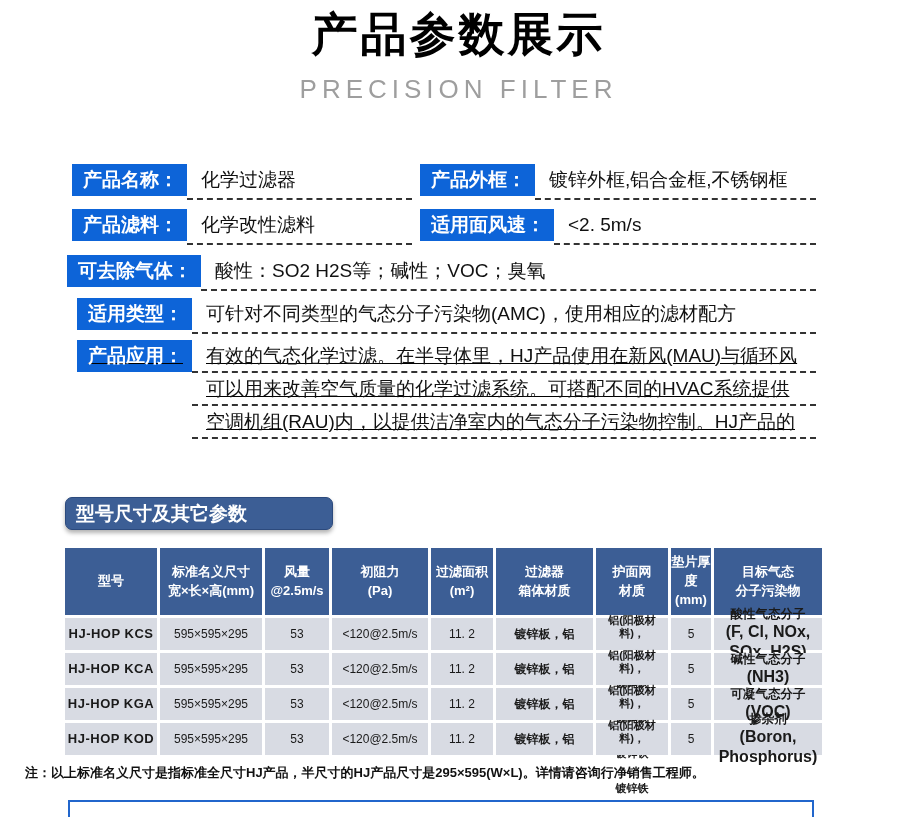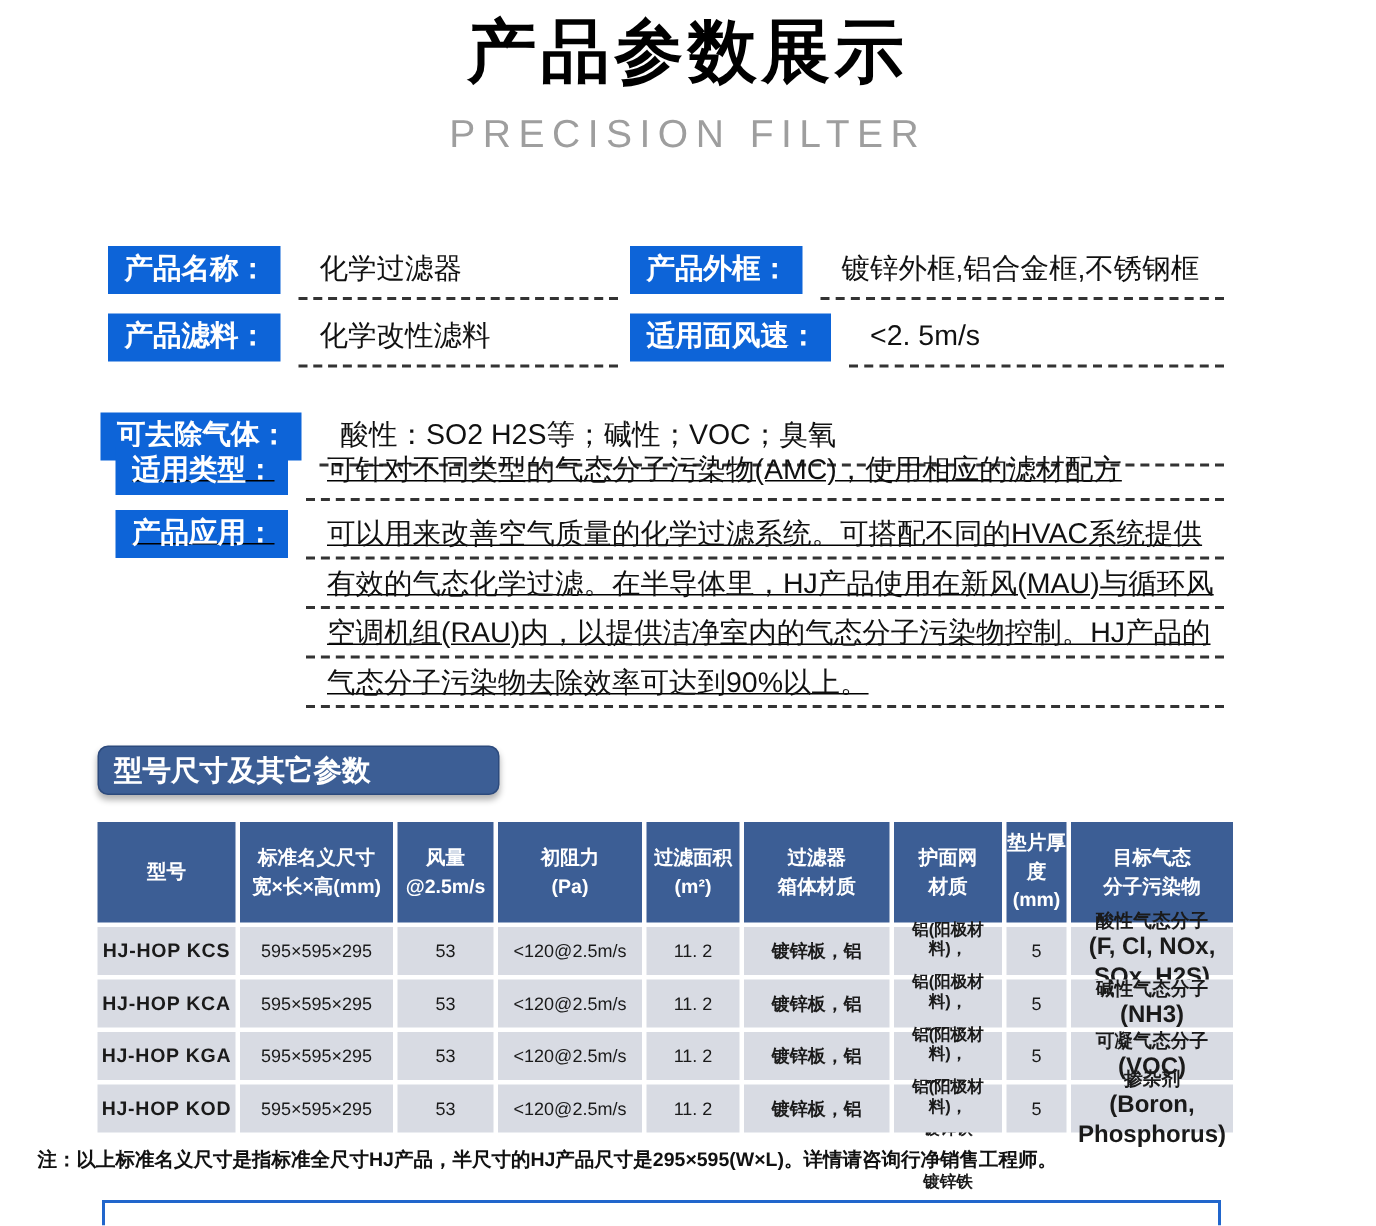--- a/index.html
+++ b/index.html
@@ -5,21 +5,21 @@
   html,body{margin:0;padding:0;background:#fff;}
   .canvas{
     position:relative;width:917px;height:817px;background:#fff;overflow:hidden;
     font-family:"Liberation Sans","DejaVu Sans",sans-serif;color:#000;border-radius:24px;
   }
   .title{position:absolute;top:4px;left:0;right:0;text-align:center;
     font-size:46px;font-weight:bold;letter-spacing:3px;color:#000;}
   .subtitle{position:absolute;top:74px;left:0;right:0;text-align:center;
     font-size:26px;color:var(--subtitle_gray);letter-spacing:5px;}
   
-  .spec{position:absolute;display:flex;align-items:flex-start;gap:12px;}
+  .spec{position:absolute;display:flex;align-items:flex-start;}
   .spec-label{background:var(--label_blue);color:#fff;font-size:19px;font-weight:bold;
     line-height:22px;padding:5px 9px 5px 11px;white-space:nowrap;flex:0 0 auto;}
   .spec-value{flex:1;font-size:19px;color:#111;line-height:22px;
     padding:5px 0 7px 14px;border-bottom:2px dashed #333;white-space:nowrap;}
   .app-lines{flex:1;display:flex;flex-direction:column;}
   .app-line{font-size:19px;color:#111;display:flex;align-items:center;
     height:31px;border-bottom:2px dashed #333;padding-left:14px;white-space:nowrap;}
   
   .section-pill{position:absolute;left:65px;top:497px;width:268px;height:33px;
     background:var(--section_navy);border:1px solid #2c4a7d;border-radius:7px;
@@ -62,35 +62,34 @@
     <span class="spec-value">化学改性滤料</span>
   </div>
   <div class="spec" style="left:420px;top:164px;width:396px;">
     <span class="spec-label">产品外框：</span>
     <span class="spec-value">镀锌外框,铝合金框,不锈钢框</span>
   </div>
   <div class="spec" style="left:420px;top:209px;width:396px;">
     <span class="spec-label">适用面风速：</span>
     <span class="spec-value">&lt;2. 5m/s</span>
   </div>
-  <div class="spec" style="left:67px;top:255px;width:749px;margin-top:20px;">
+  <div class="spec" style="left:67px;top:255px;width:749px;">
     <span class="spec-label">可去除气体：</span>
     <span class="spec-value">酸性：SO2 H2S等；碱性；VOC；臭氧</span>
   </div>
-  <div class="spec" style="left:77px;top:298px;width:739px;text-decoration:underline;">
+  <div class="spec" style="left:77px;top:298px;width:739px;">
     <span class="spec-label">适用类型：</span>
     <span class="spec-value">可针对不同类型的气态分子污染物(AMC)，使用相应的滤材配方</span>
   </div>
   <div class="spec" style="left:77px;top:340px;width:739px;text-decoration:underline;">
     <span class="spec-label">产品应用：</span>
     <div class="app-lines">
+      <div class="app-line">有效的气态化学过滤。在半导体里，HJ产品使用在新风(MAU)与循环风</div>
       <div class="app-line">可以用来改善空气质量的化学过滤系统。可搭配不同的HVAC系统提供</div>
-      <div class="app-line">有效的气态化学过滤。在半导体里，HJ产品使用在新风(MAU)与循环风</div>
       <div class="app-line">空调机组(RAU)内，以提供洁净室内的气态分子污染物控制。HJ产品的</div>
-      <div class="app-line">气态分子污染物去除效率可达到90%以上。</div>
     </div>
   </div>
 
   <div class="section-pill">型号尺寸及其它参数</div>
 
   <div class="spec-table">
 
     <div class="th">
       <span>型号</span>
     </div>

